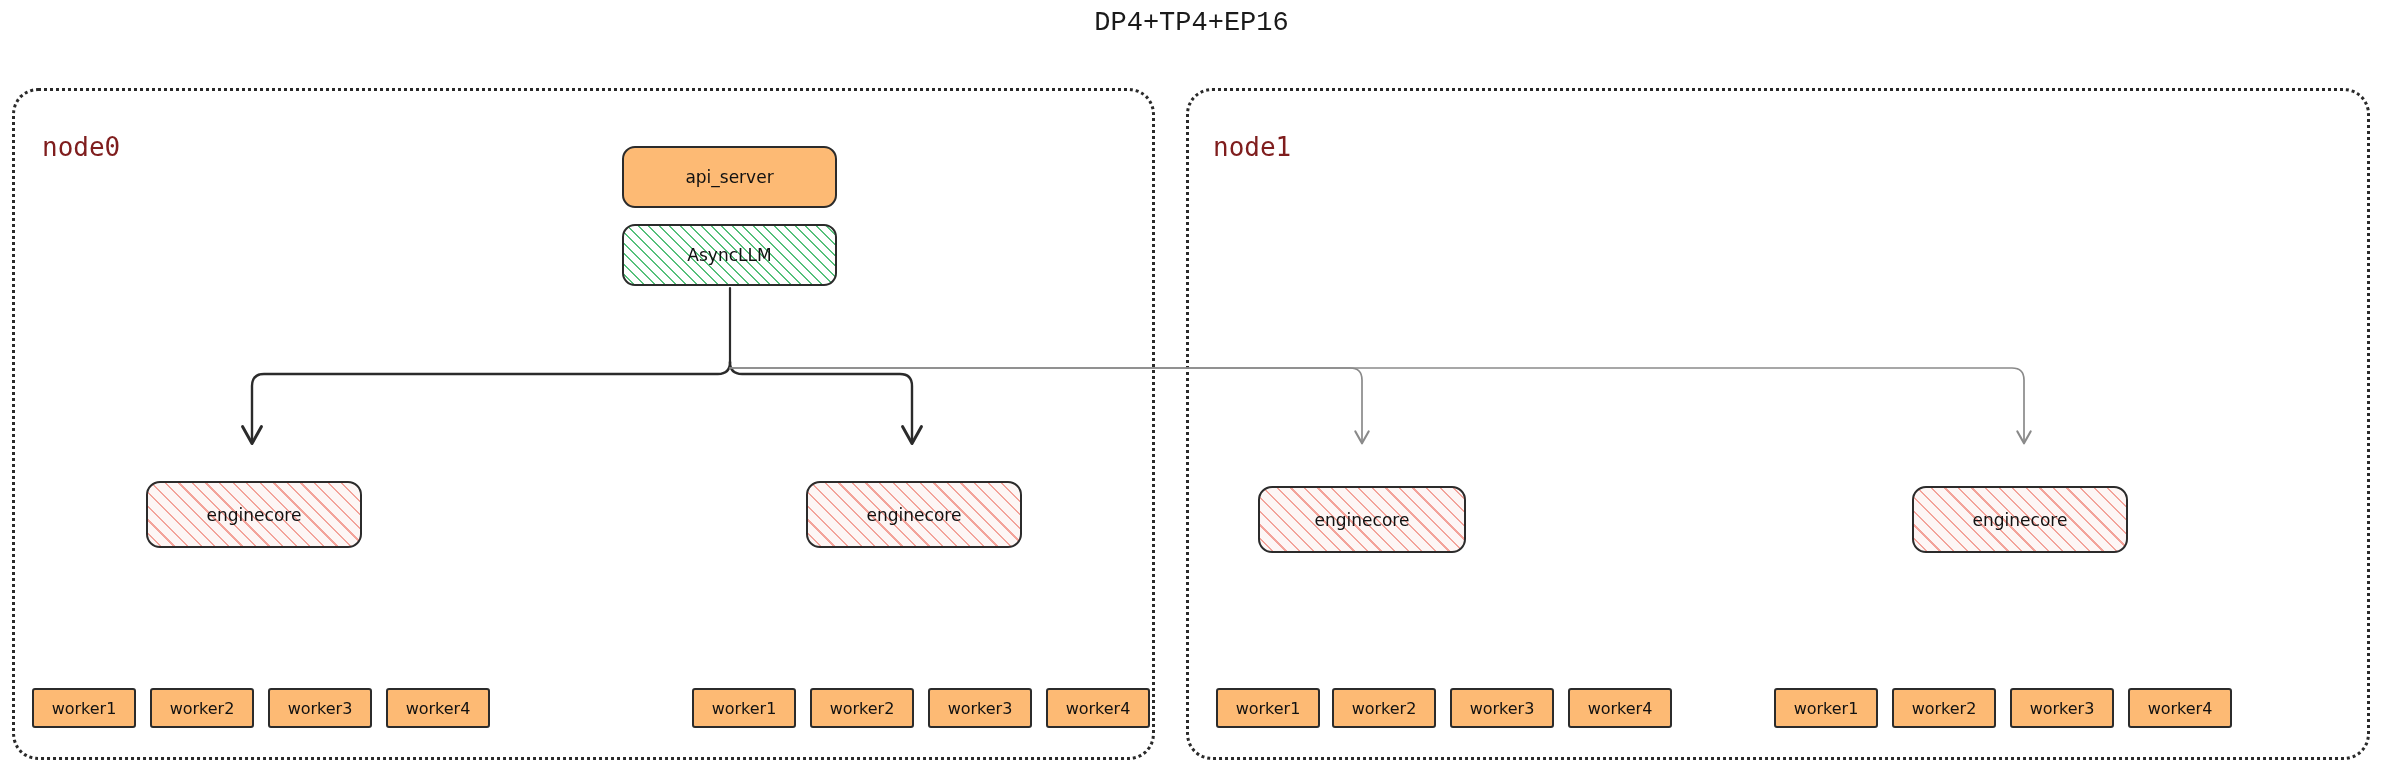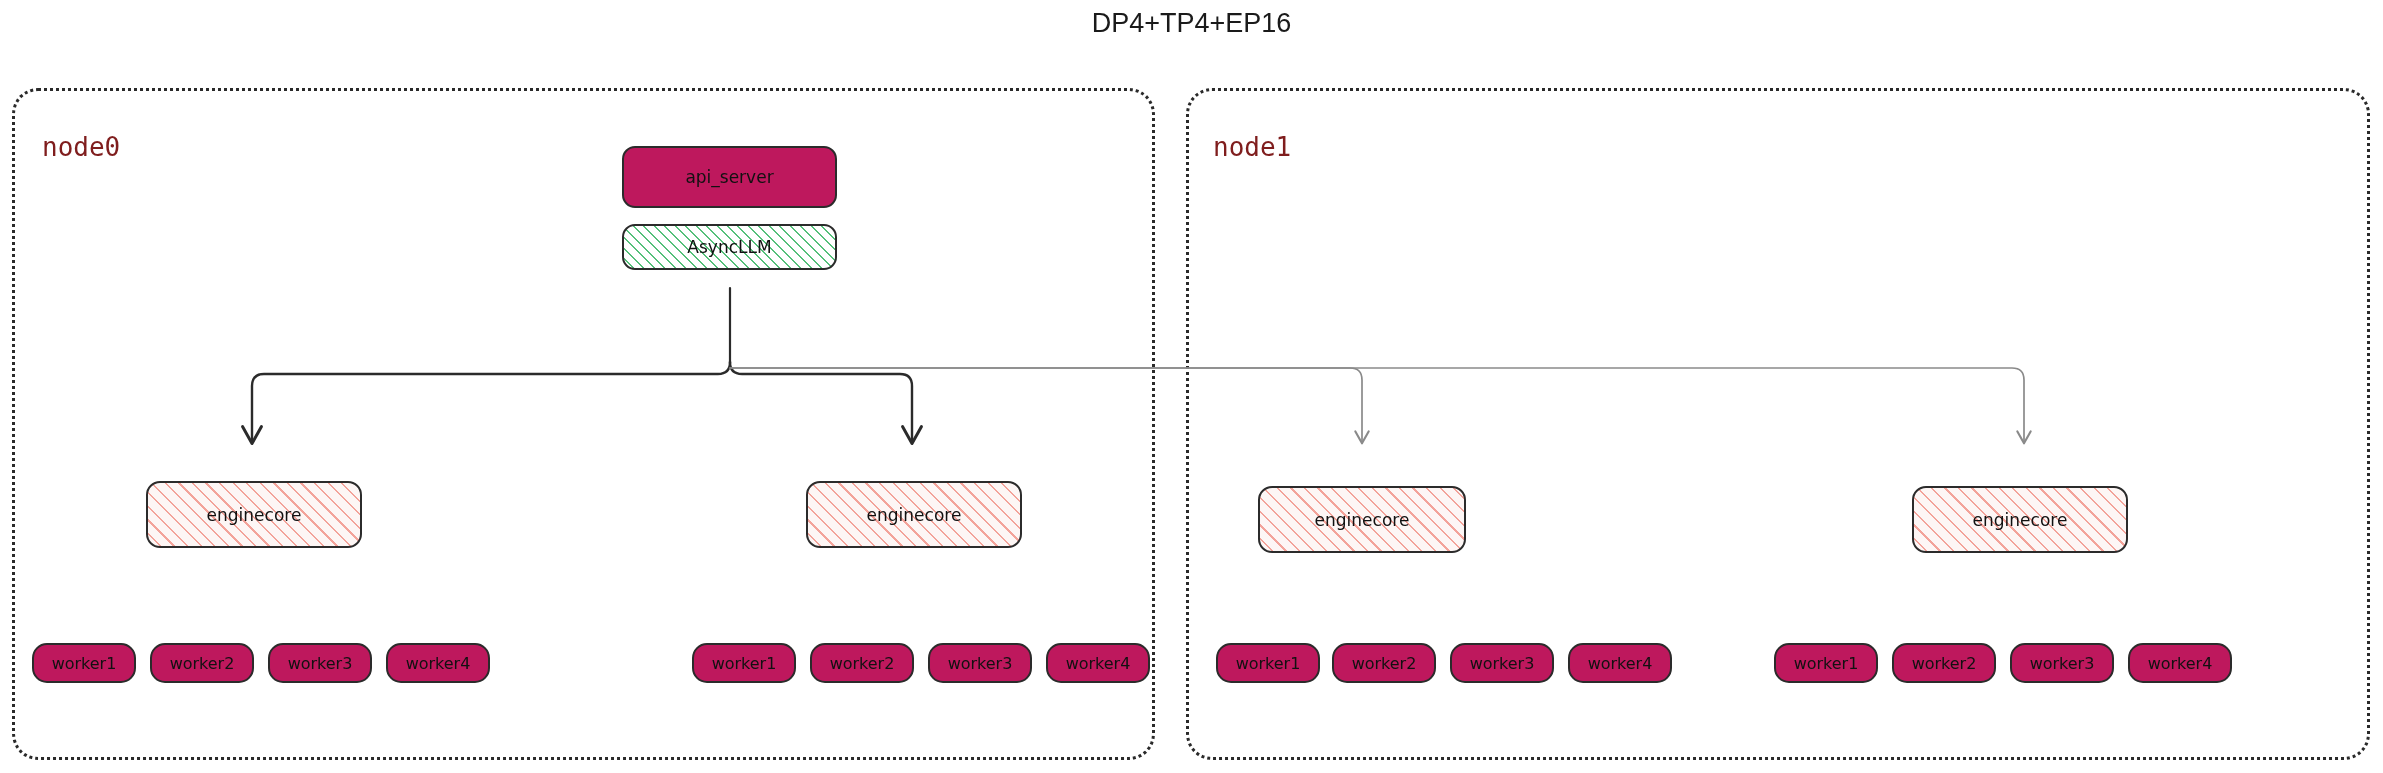--- a/index.html
+++ b/index.html
@@ -16,21 +16,21 @@
     height: 773px;
     background: #ffffff;
     overflow: hidden;
   }
   #title {
     position: absolute;
     left: 0;
     top: 8px;
     width: 2383px;
     text-align: center;
-    font-family: Liberation Sans, sans-serif;
+    font-family: Liberation Mono, monospace;
     font-size: 27px;
     color: #1a1a1a;
     letter-spacing: 0px;
   }
   .node-box {
     position: absolute;
     border: 3px dotted #2a2a2a;
     border-radius: 26px;
     background: transparent;
     box-sizing: border-box;
@@ -39,21 +39,21 @@
     position: absolute;
     font-family: "DejaVu Sans Mono", monospace;
     font-size: 26px;
     color: #7f1d1d;
   }
   .lbox {
     position: absolute;
     box-sizing: border-box;
     border: 2.2px solid #2b2b2b;
     border-radius: 11px;
-    background: #be185d;
+    background: #fdba74;
     display: flex;
     align-items: center;
     justify-content: center;
     font-size: 16.5px;
     color: #111111;
     font-family: "DejaVu Sans", sans-serif;
   }
   .lbox.api {
     border-radius: 13px;
     font-size: 17px;
@@ -77,23 +77,24 @@
     background-image: repeating-linear-gradient(
         45deg,
         rgba(255,255,255,0) 0px,
         rgba(255,255,255,0) 8px,
         #f3a39a 8px,
         #f3a39a 9.6px
     );
     margin-top: 28px;
   }
   .lbox.worker {
-    border-radius: 15px;
+    border-radius: 3px;
     font-size: 16px;
     border-width: 2px;
+    margin-top: 45px;
   }
   .lbox .lbl {
     position: relative;
     z-index: 2;
     padding: 0 2px;
     background: transparent;
   }
   .lbox.async .lbl,
   .lbox.engine .lbl {
     background: transparent;
@@ -137,21 +138,21 @@
     <path d="M730,362 Q730,374 742,374 L900,374 Q912,374 912,386 L912,443" fill="none" stroke="#2b2b2b" stroke-width="2.4" stroke-linecap="round" marker-end="url(#ah-dark)"></path>
 
     <path d="M730,368 L1350,368 Q1362,368 1362,380 L1362,443" fill="none" stroke="#8a8a8a" stroke-width="1.7" stroke-linecap="round" marker-end="url(#ah-gray)"></path>
 
     <path d="M730,368 L2012,368 Q2024,368 2024,380 L2024,443" fill="none" stroke="#8a8a8a" stroke-width="1.7" stroke-linecap="round" marker-end="url(#ah-gray)"></path>
   </svg>
 
   <div class="lbox api" style="left:622px; top:146px; width:215px; height:62px;">
     <span class="lbl">api_server</span>
   </div>
-  <div class="lbox async" style="left:622px; top:224px; width:215px; height:46px;">
+  <div class="lbox async" style="left:622px; top:224px; width:215px; height:62px;">
     <span class="lbl">AsyncLLM</span>
   </div>
 
   <div class="lbox engine" style="left:146px; top:453px; width:216px; height:67px;">
     <span class="lbl">enginecore</span>
   </div>
   <div class="lbox engine" style="left:806px; top:453px; width:216px; height:67px;">
     <span class="lbl">enginecore</span>
   </div>
   <div class="lbox engine" style="left:1258px; top:458px; width:208px; height:67px;">

